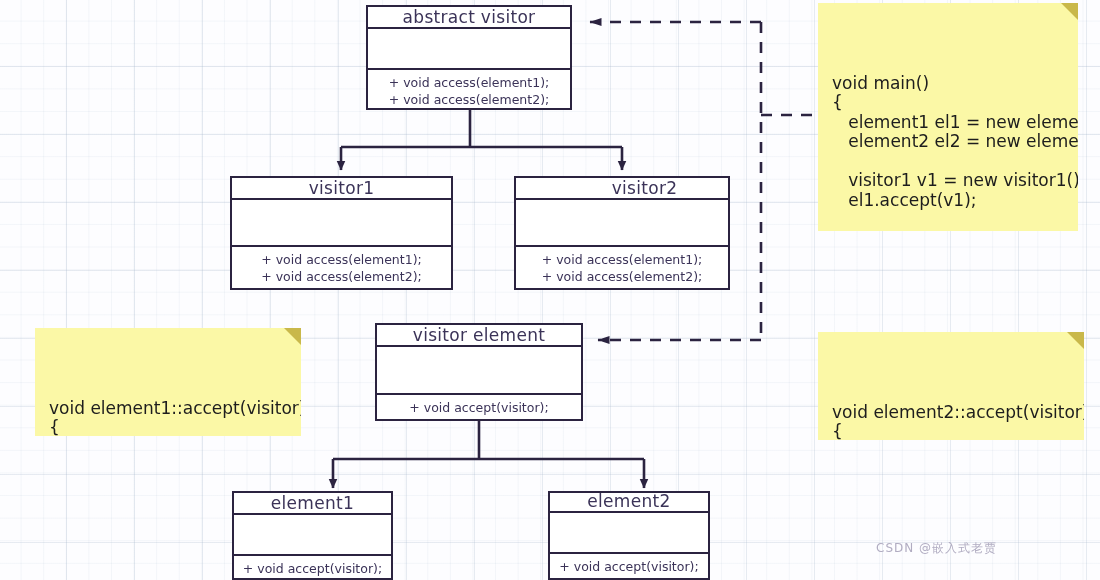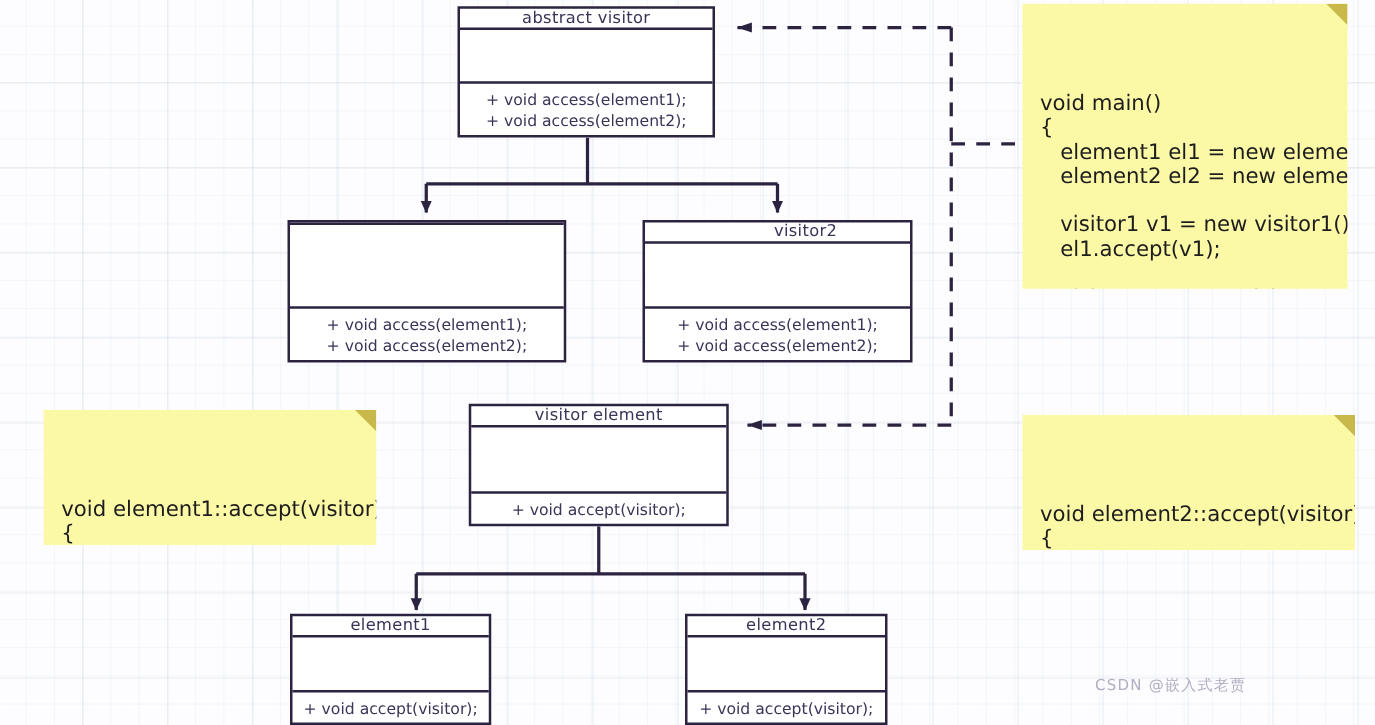--- a/index.html
+++ b/index.html
@@ -30,21 +30,21 @@
     position: absolute;
     border: 2px solid #2b2340;
     background: #ffffff;
     box-sizing: border-box;
     display: flex;
     flex-direction: column;
   }
   .uml-name {
     text-align: center;
     color: #3b3358;
-    font-size: 13px;
+    font-size: 17px;
     letter-spacing: .3px;
     display: flex;
     align-items: center;
     justify-content: center;
     box-sizing: border-box;
   }
   .uml-attrs {
     border-top: 2px solid #2b2340;
     box-sizing: border-box;
   }
@@ -154,20 +154,21 @@
   <div class="uml-box" style="left:366px; top:5px; width:206px; height:105px;">
     <div class="uml-name" style="height:38px;">abstract visitor</div>
     <div class="uml-attrs" style="height:28px;"></div>
     <div class="uml-ops" style="flex:1;">
       <div class="op-line">+ void access(element1);</div>
       <div class="op-line">+ void access(element2);</div>
     </div>
   </div>
 
   <div class="uml-box" style="left:230px; top:176px; width:223px; height:114px;">
+    <div class="uml-name" style="height:40px;">visitor1</div>
     <div class="uml-attrs" style="height:32px;"></div>
     <div class="uml-ops" style="flex:1;">
       <div class="op-line">+ void access(element1);</div>
       <div class="op-line">+ void access(element2);</div>
     </div>
   </div>
 
   <div class="uml-box" style="left:514px; top:176px; width:216px; height:114px;">
     <div class="uml-name" style="height:40px;padding-left:45px;">visitor2</div>
     <div class="uml-attrs" style="height:32px;"></div>

